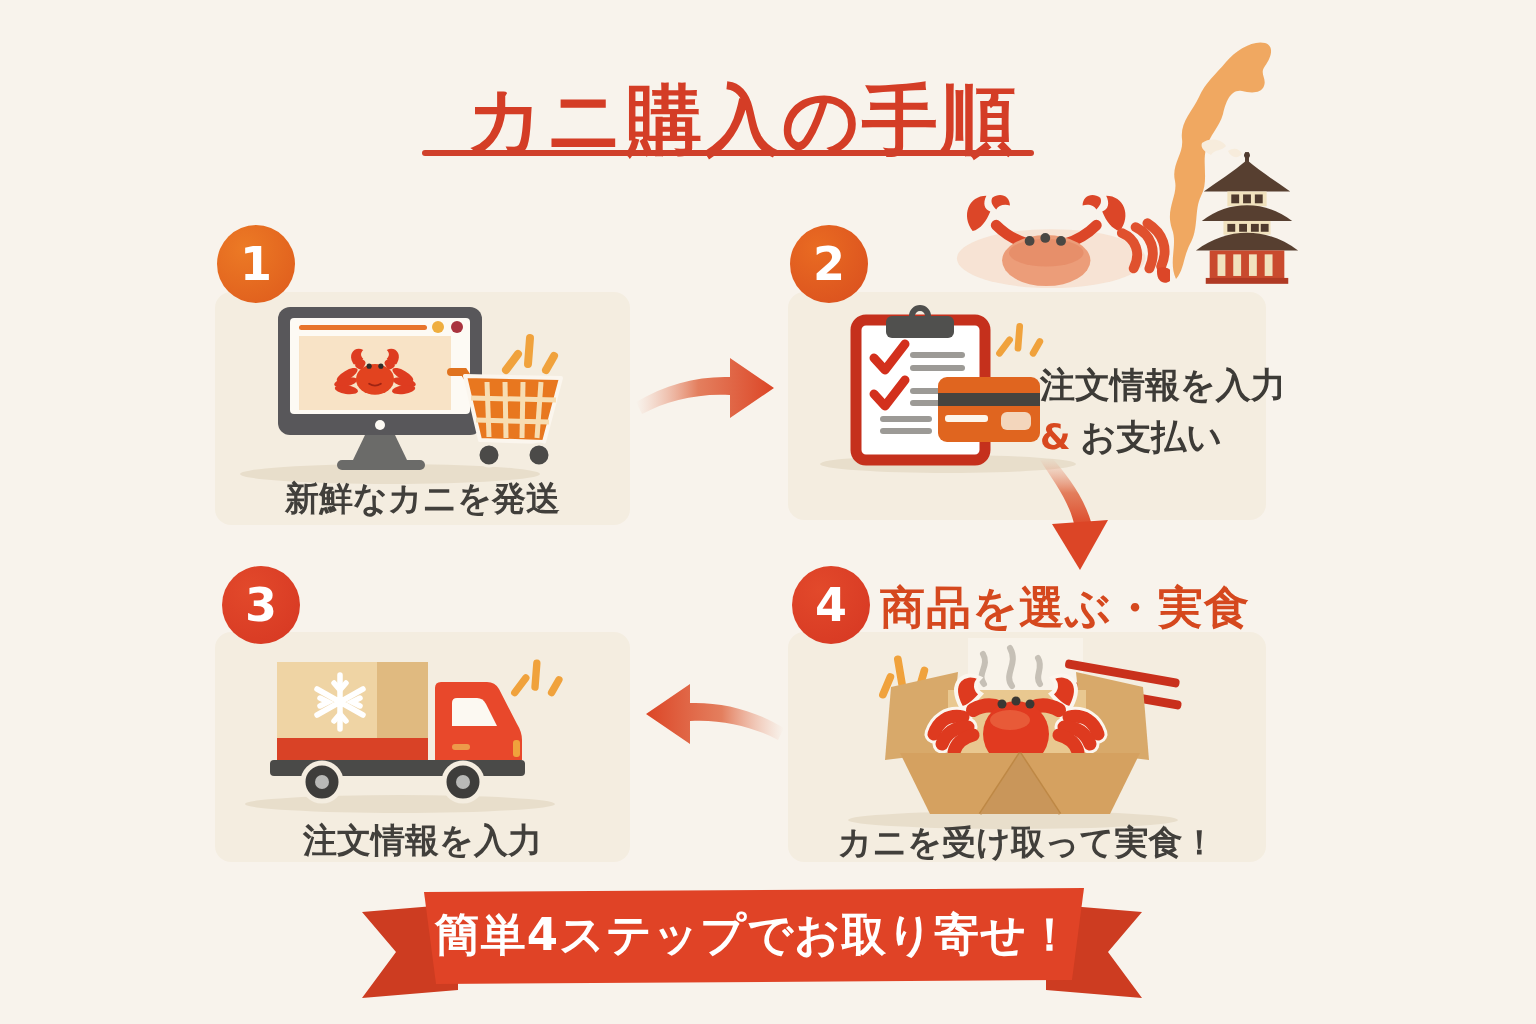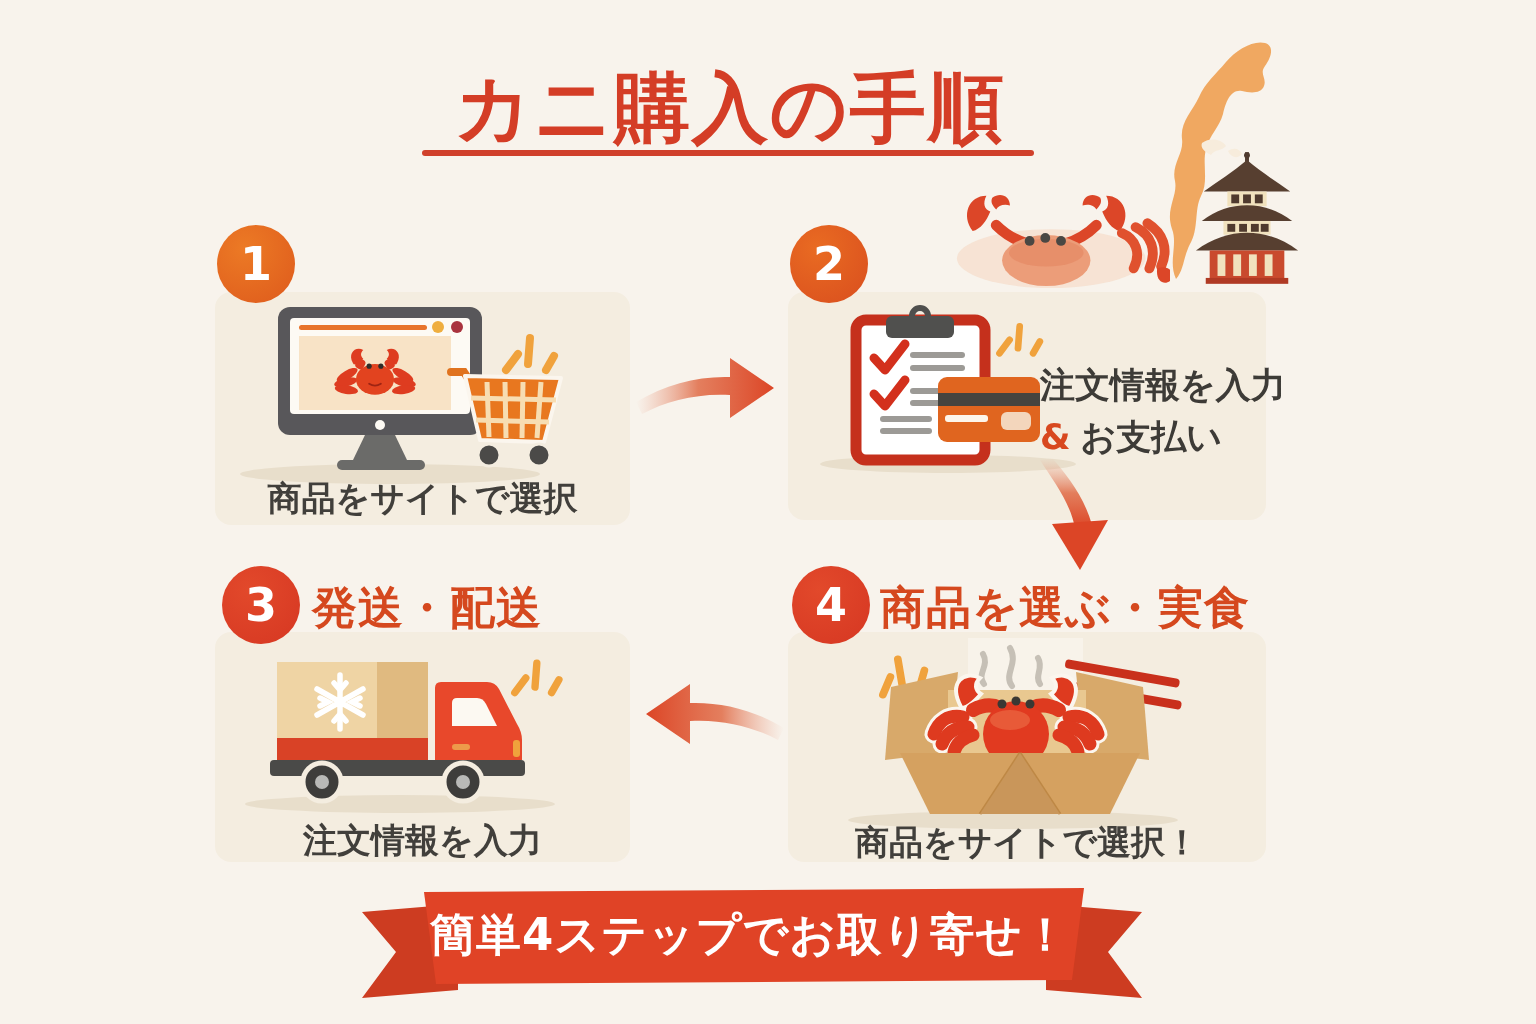--- a/index.html
+++ b/index.html
@@ -22,30 +22,30 @@
 
   
   .card{background:#F4EDE0;border-radius:16px;}
   .caption{position:absolute;left:0;width:100%;text-align:center;
            font-size:34px;font-weight:700;color:#413F3B;}
   .pay-text{position:absolute;left:252px;top:48px;font-size:35px;font-weight:700;
             color:#3D3B37;line-height:1.48;white-space:nowrap;margin-top:20px;}
   .amp{color:#D8481F;font-weight:900;margin-right:10px;}
 
   
-  .ribbon-text{left:430px;top:905px;width:648px;color:#FFFFFF;
+  .ribbon-text{left:430px;top:905px;width:648px;text-align:center;color:#FFFFFF;
                font-size:45px;font-weight:900;letter-spacing:1px;white-space:nowrap;}
   .z1{z-index:1;}.z2{z-index:2;}
 </style>
 </head>
 <body>
 
 <div class="stage">
 
-  <h1 class="abs title" style="margin:0">カニ購入の手順</h1>
+  <h1 class="abs title" style="margin:12px">カニ購入の手順</h1>
   <div class="abs title-underline"></div>
 
   <svg class="abs z1" style="left:1132px;top:32px" width="150" height="252" viewBox="0 0 150 250">
     <path fill="#EFA255" opacity="0.92" d="M44,246 C36,228 46,212 40,196 C33,176 46,163 43,148 C39,131 52,121 50,106
       C48,89 60,79 67,64 C73,50 84,41 94,29 C104,17 121,7 133,10 C143,13 139,25 133,33 C127,41 135,45 132,53
       C129,61 118,60 110,58 C99,56 94,68 91,81 C87,95 78,101 74,116 C70,131 77,148 69,163 C62,177 67,196 58,211
       C51,225 52,237 44,246 Z"></path>
     <path fill="#F7ECDC" d="M70,110 C78,104 90,106 94,113 C90,118 83,116 79,122 C73,119 68,115 70,110 Z"></path>
     <path fill="#F7ECDC" d="M96,118 C102,114 108,116 110,121 C106,126 99,125 96,118 Z"></path>
   </svg>
@@ -153,21 +153,21 @@
           <line x1="308" y1="90" x2="307" y2="146"></line>
             <line x1="326" y1="90" x2="322" y2="146"></line>
           <line x1="256" y1="106" x2="341" y2="108"></line>
             <line x1="261" y1="128" x2="334" y2="130"></line>
         </g>
         <circle cx="274" cy="163" r="11" fill="#4B4A48" stroke="#F4EDE0" stroke-width="3"></circle>
         <circle cx="324" cy="163" r="11" fill="#4B4A48" stroke="#F4EDE0" stroke-width="3"></circle>
       </g>
       <use href="#spark" x="280" y="36" width="66" height="50"></use>
     </svg>
-    <div class="caption" style="top:184px">商品をサイトで選択</div>
+    <div class="caption" style="top:184px">新鮮なカニを発送</div>
   </div>
 
   <div class="abs badge badge2 z2" style="left:790px;top:225px">
     <span>2</span>
   </div>
 
   <div class="abs card z1" style="left:788px;top:292px;width:478px;height:228px">
     <svg width="478" height="228" viewBox="0 0 478 228">
       <ellipse cx="160" cy="172" rx="128" ry="9" fill="#E8DECB"></ellipse>
       <g>
@@ -220,21 +220,20 @@
       <stop offset="1" stop-color="#DC4526"></stop>
         </linearGradient>
       </defs>
     <path d="M12,2 C26,24 42,44 47,70 L64,67 C56,38 38,16 24,0 Z" fill="url(#gB)"></path>
     <polygon points="24,66 80,62 52,112" fill="#DC4526"></polygon>
   </svg>
 
   <div class="abs badge badge34 z2" style="left:222px;top:566px">
     <span>3</span>
   </div>
-  <div class="abs step-label z2" style="left:312px;top:578px">発送・配送</div>
 
   <div class="abs card z1" style="left:215px;top:632px;width:415px;height:230px">
     <svg width="415" height="230" viewBox="0 0 415 230">
       <ellipse cx="185" cy="172" rx="155" ry="9" fill="#E8DECB"></ellipse>
       <g>
         <rect x="62" y="30" width="151" height="76" fill="#EFD4A4"></rect>
         <rect x="162" y="30" width="51" height="76" fill="#E0BA80"></rect>
         <g transform="translate(125,70)" stroke="#FFFFFF" stroke-width="5.5" stroke-linecap="round" fill="none">
           <path d="M0,-27 V27 M-23,-13 L23,13 M-23,13 L23,-13"></path>
           <path d="M-6,-19 L0,-12 L6,-19 M-6,19 L0,12 L6,19 M-20,-4 L-12,0 L-20,4 M20,-4 L12,0 L20,4"></path>
@@ -308,21 +307,21 @@
       </g>
       <g>
         <polygon points="112,121 352,121 322,182 142,182" fill="#D5A160"></polygon>
         <g stroke="#BE8845" stroke-width="3" fill="none">
           <path d="M232,121 L192,182"></path>
             <path d="M232,121 L272,182"></path>
         </g>
         <polygon points="232,121 272,182 192,182" fill="#C9965A"></polygon>
       </g>
     </svg>
-    <div class="caption" style="top:188px">商品をサイトで選択！</div>
+    <div class="caption" style="top:188px">カニを受け取って実食！</div>
   </div>
 
   <svg class="abs z2" style="left:634px;top:668px" width="150" height="82" viewBox="0 0 150 82">
     <defs>
         <linearGradient id="gC" x1="1" y1="0" x2="0" y2="0">
       <stop offset="0" stop-color="#E89A80" stop-opacity="0"></stop>
       <stop offset="0.45" stop-color="#E06A45" stop-opacity="0.85"></stop>
       <stop offset="1" stop-color="#DC4526"></stop>
         </linearGradient>
       </defs>

